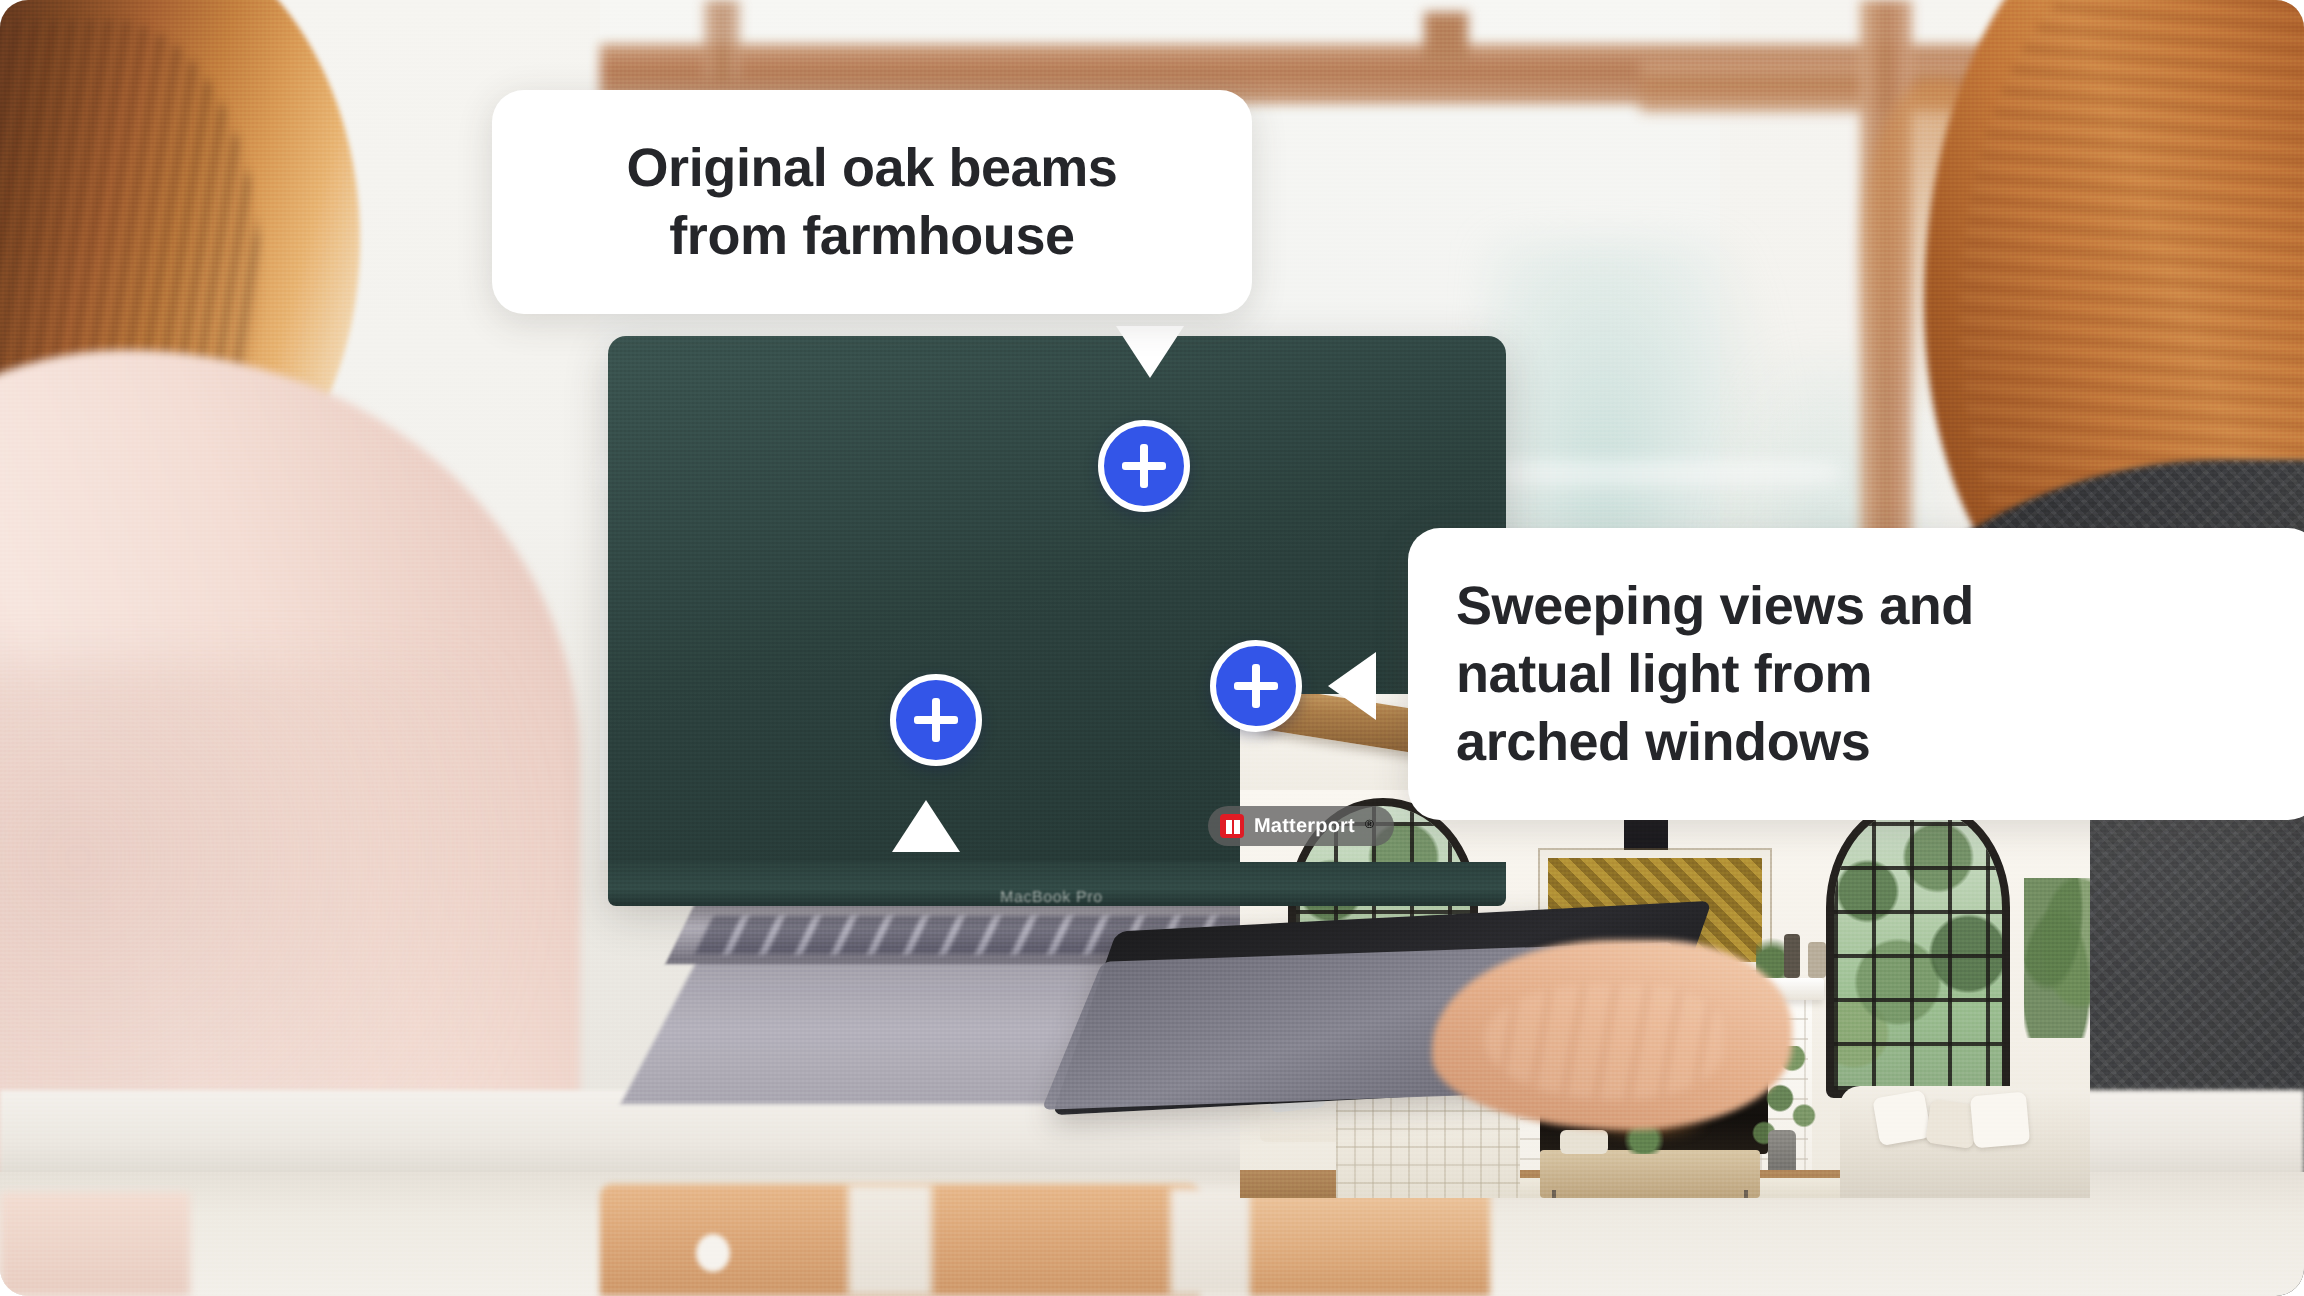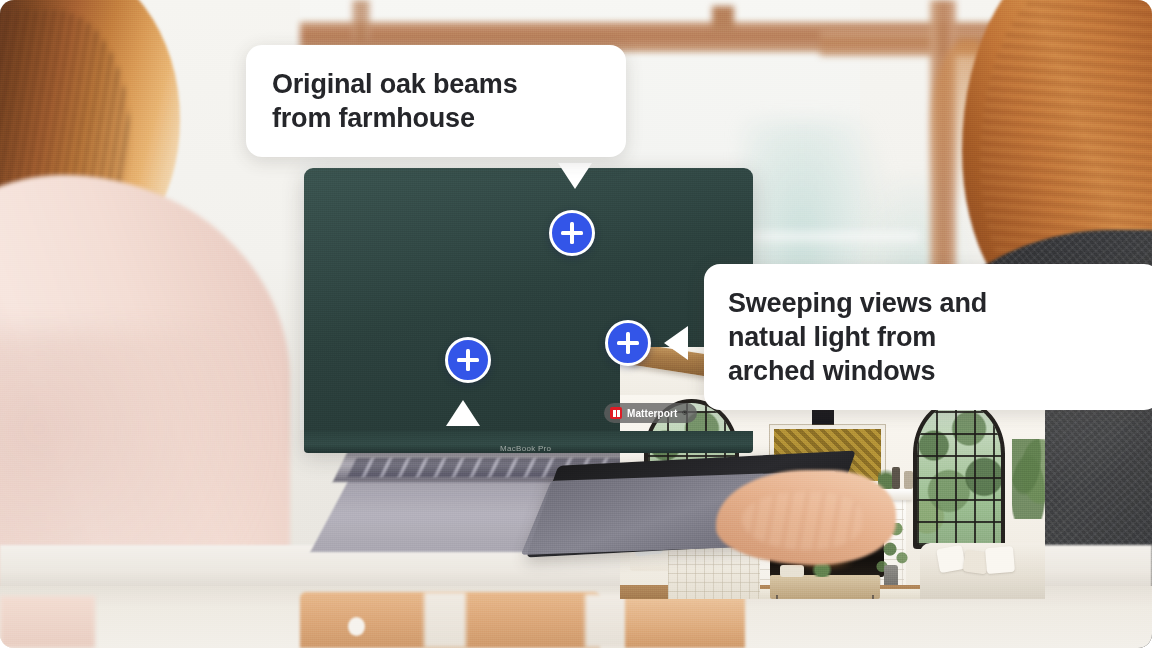--- a/index.html
+++ b/index.html
@@ -592,21 +592,21 @@
     letter-spacing: -.2px;
     white-space: pre-line;
   }
   .tail {
     position: absolute;
     width: 0; height: 0;
     z-index: 9;
   }
 
   
-  #callout-beams { left: 246px; top: 45px; width: 380px; }
+  #callout-beams { left: 246px; top: 45px; width: 380px; text-align: center; }
   #tail-beams {
     left: 558px; top: 163px;
     border-left: 17px solid transparent;
     border-right: 17px solid transparent;
     border-top: 26px solid #ffffff;
   }
 
   
   #callout-windows { left: 704px; top: 264px; width: 456px; padding-left: 24px; }
   #tail-windows {

